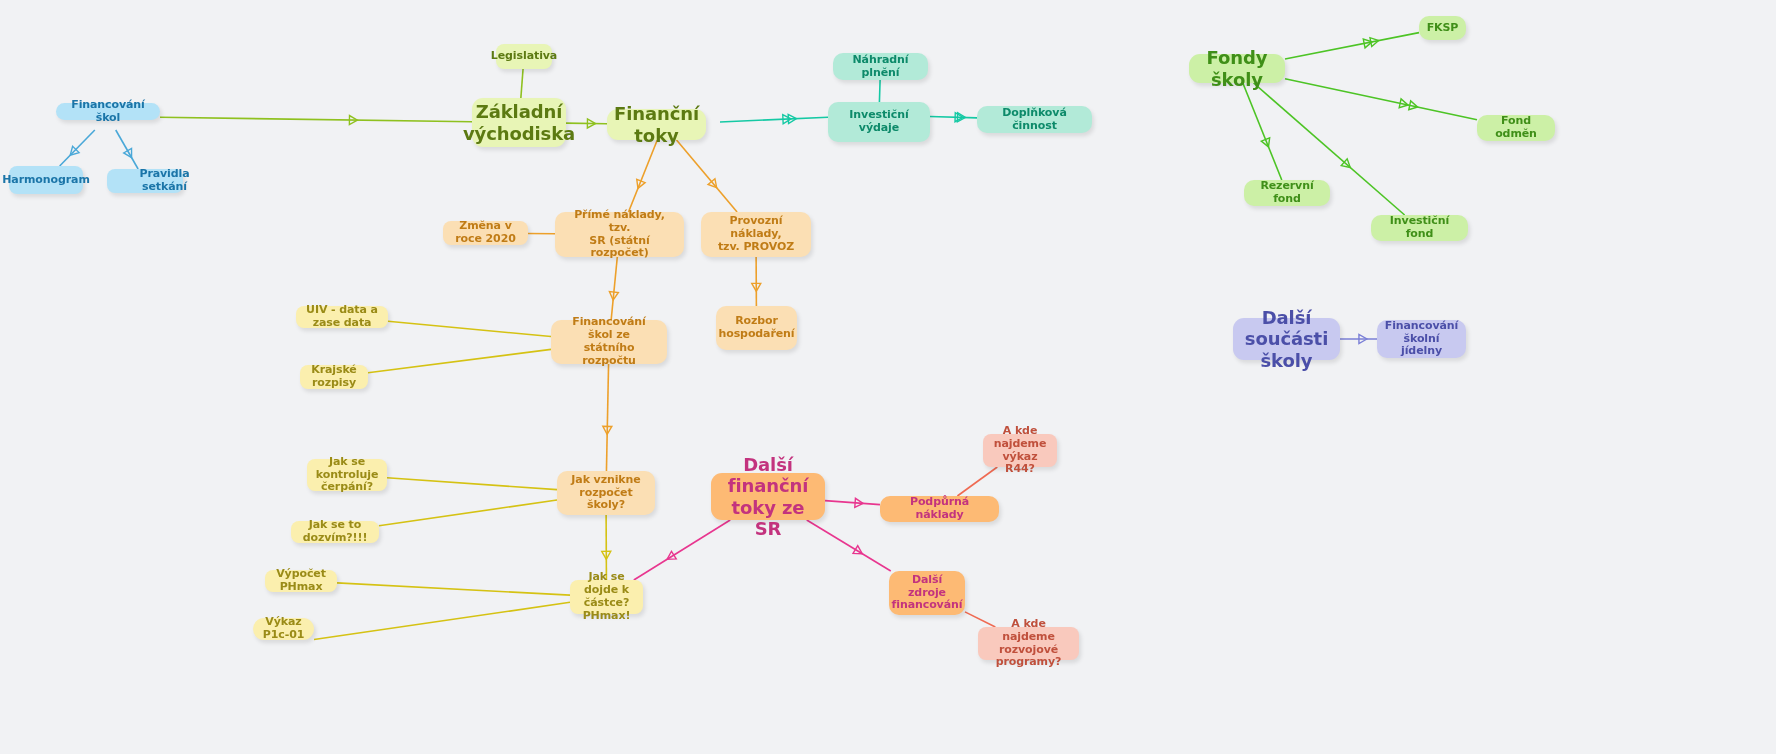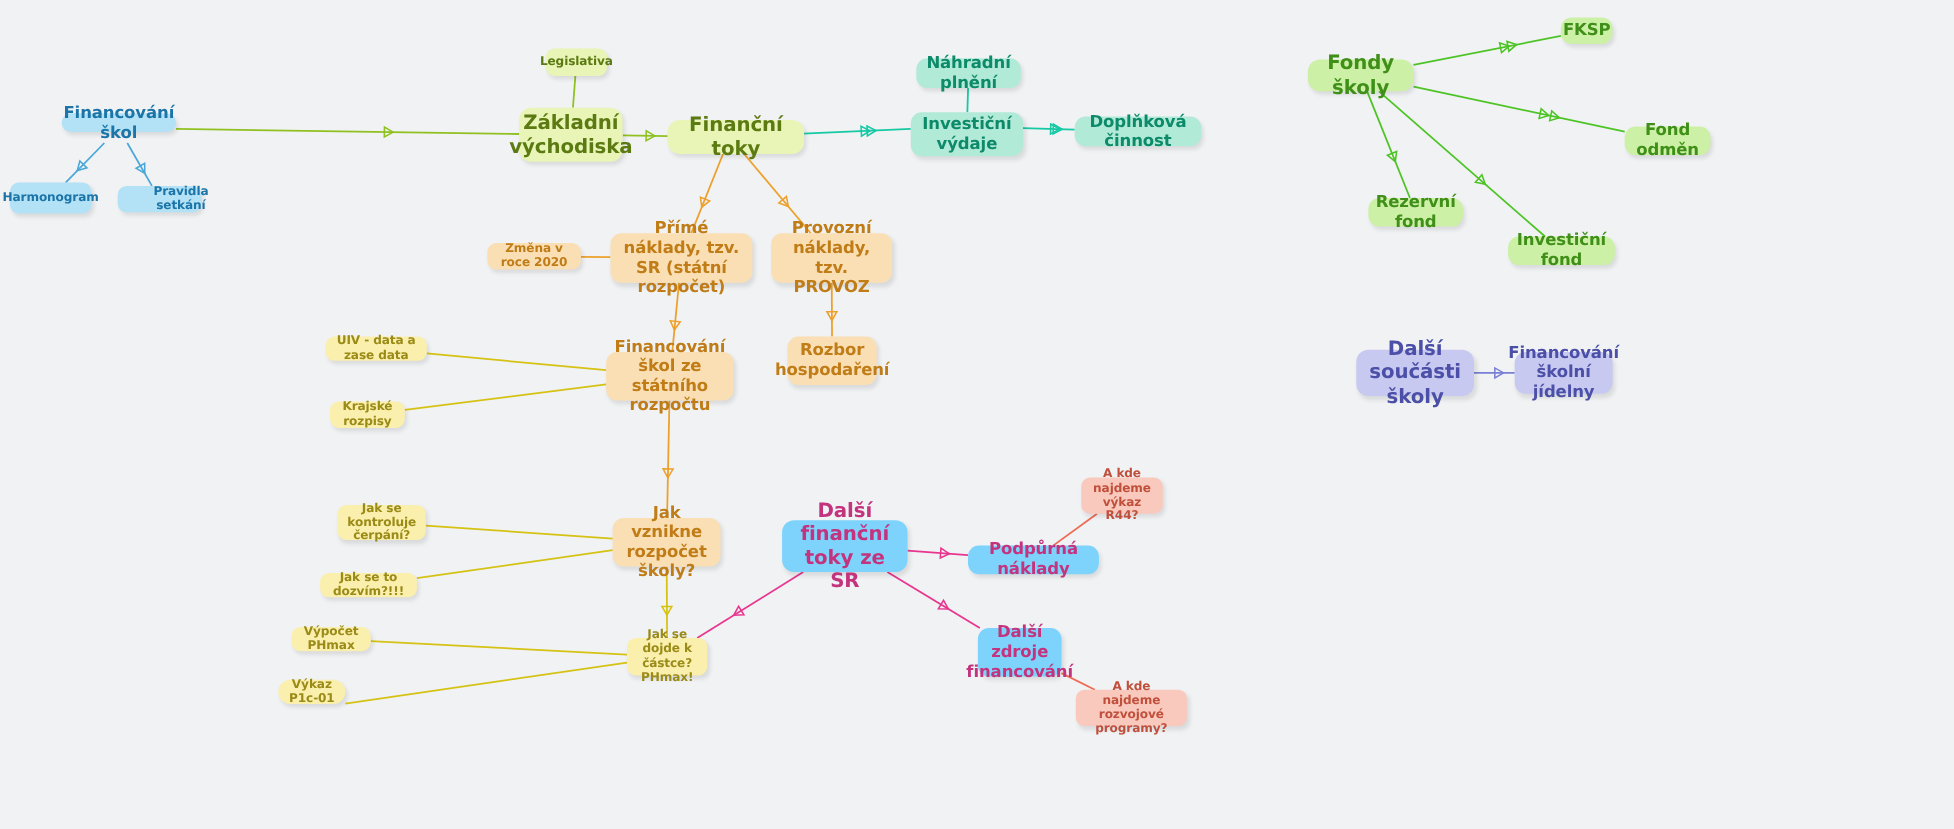--- a/index.html
+++ b/index.html
@@ -41,36 +41,36 @@
     white-space: pre-line;
     box-shadow: 2px 3px 4px rgba(0,0,0,0.10);
     letter-spacing: -0.1px;
   }
   .sz-big {
     font-size: 18px;
     font-weight: bold;
     border-radius: 11px;
   }
   .sz-mid {
-    font-size: 15px;
+    font-size: 11px;
     font-weight: bold;
     border-radius: 10px;
   }
   .sz-small {
     font-size: 11px;
     font-weight: bold;
     border-radius: 8px;
   }
   
   .c-blue      { background: #b3e2f7; color: #1b75a8; }
   .c-lime      { background: #e8f5b6; color: #5c7a12; }
   .c-teal      { background: #b2ead8; color: #0d8a6a; }
   .c-orange    { background: #fbdfb4; color: #c07c16; }
   .c-yellow    { background: #fbefae; color: #9a8b17; }
-  .c-pink      { background: #7dd3fc; color: #c3337e; }
+  .c-pink      { background: #fdba74; color: #c3337e; }
   .c-salmon    { background: #f9c9bd; color: #c0503c; }
   .c-green     { background: #ccf0a6; color: #3f8f18; }
   .c-purple    { background: #c8c9f0; color: #4b4fa8; }
 </style>
 </head>
 <body>
 
 <div id="canvas">
   <svg id="edges" viewBox="0 0 1776 754">
       <line x1="94.81889763779527" y1="130" x2="59.66929133858268" y2="166" stroke="#4aa8d8" stroke-width="1.6"></line>
@@ -129,21 +129,21 @@
       <line x1="1340" y1="339" x2="1377" y2="339" stroke="#7a7fd6" stroke-width="1.6"></line>
       <polygon points="1366.94,339 1358.94,343.5 1358.94,334.5" fill="none" stroke="#7a7fd6" stroke-width="1.4" stroke-linejoin="miter"></polygon>
     </svg>
   <div id="node-layer">
       <div class="node c-blue sz-mid" style="left: 56px; top: 103px; width: 104px; height: 17px;">Financování škol</div>
       <div class="node c-blue sz-small" style="left: 9px; top: 166px; width: 74px; height: 28px;">Harmonogram</div>
       <div class="node c-blue sz-small" style="left: 107px; top: 169px; width: 76px; height: 24px; padding-left: 48px;">Pravidla setkání</div>
       <div class="node c-lime sz-small" style="left: 496px; top: 44px; width: 56px; height: 25px;">Legislativa</div>
       <div class="node c-lime sz-big" style="left: 472px; top: 98px; width: 94px; height: 49px;">Základní
 východiska</div>
-      <div class="node c-lime sz-big" style="left: 607px; top: 109px; width: 124px; height: 31px;">Finanční toky</div>
+      <div class="node c-lime sz-big" style="left: 607px; top: 109px; width: 99px; height: 31px;">Finanční toky</div>
       <div class="node c-teal sz-mid" style="left: 833px; top: 53px; width: 95px; height: 27px;">Náhradní plnění</div>
       <div class="node c-teal sz-mid" style="left: 828px; top: 102px; width: 102px; height: 40px;">Investiční výdaje</div>
       <div class="node c-teal sz-mid" style="left: 977px; top: 106px; width: 115px; height: 27px;">Doplňková činnost</div>
       <div class="node c-orange sz-small" style="left: 443px; top: 221px; width: 85px; height: 24px;">Změna v roce 2020</div>
       <div class="node c-orange sz-mid" style="left: 555px; top: 212px; width: 129px; height: 45px;">Přímé náklady, tzv.
 SR (státní rozpočet)</div>
       <div class="node c-orange sz-mid" style="left: 701px; top: 212px; width: 110px; height: 45px;">Provozní náklady,
 tzv. PROVOZ</div>
       <div class="node c-orange sz-mid" style="left: 716px; top: 306px; width: 81px; height: 44px;">Rozbor
 hospodaření</div>

